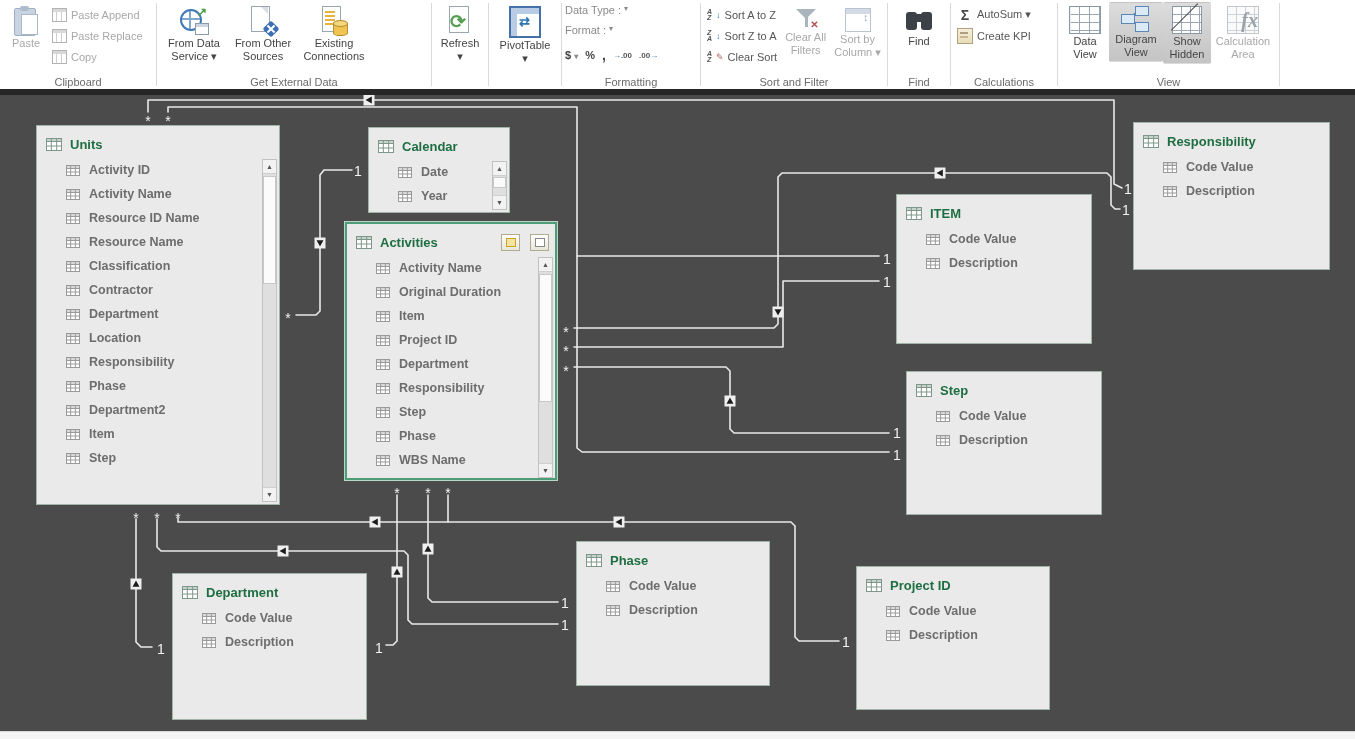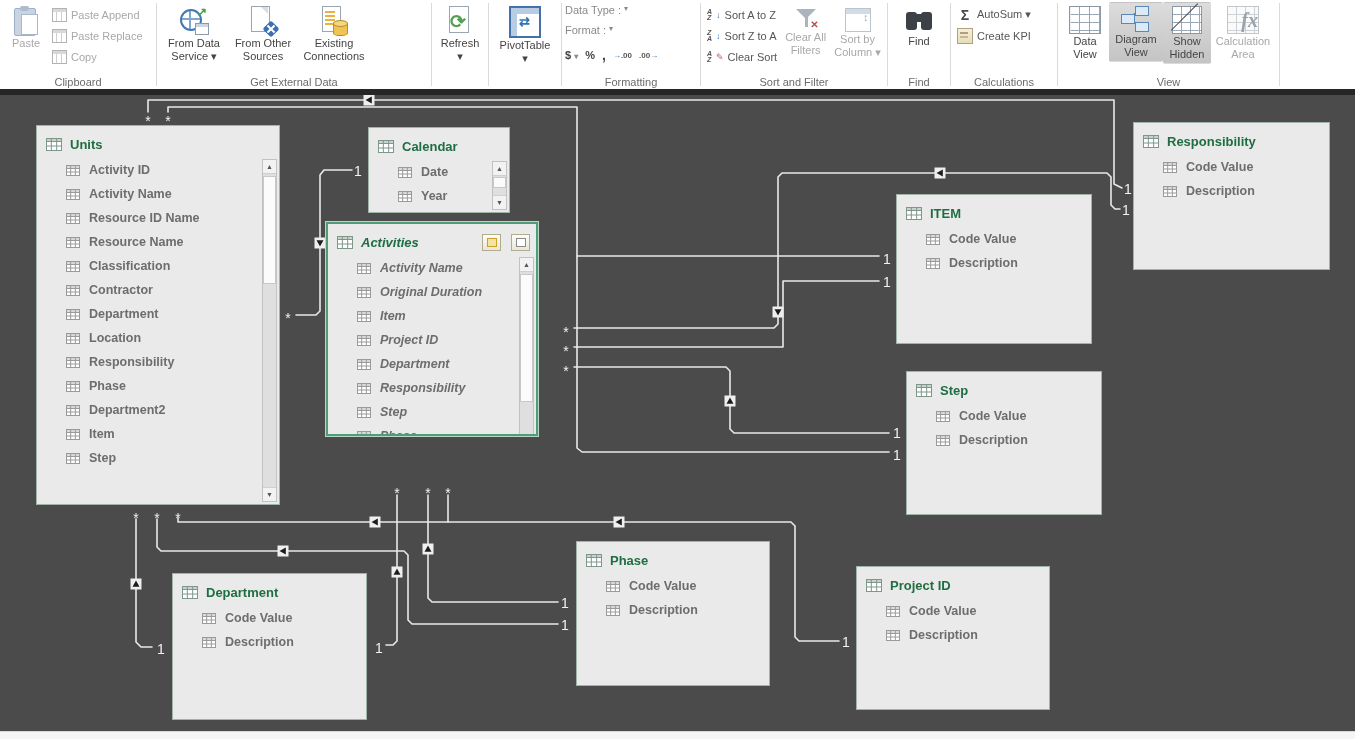--- a/index.html
+++ b/index.html
@@ -593,21 +593,21 @@
             
             
           </div>
           </div>
           <div class="sb" style="top:33px;height:49px">
             <div class="sb-btn">▲</div>
             <div class="sb-thumb" style="top:15px;height:11px"></div>
             <div class="sb-btn down">▼</div>
           </div>
         </div>
-        <div class="tbl sel" style="left: 326px; top: 127px; width: 212px; height: 214px; font-style: italic;">
+        <div class="tbl sel" style="left: 345px; top: 127px; width: 212px; height: 258px;">
           <div class="tbl-h">
              <svg width="16" height="13">
      <rect x="0.5" y="0.5" width="15" height="12" fill="#fff" stroke="#7f978a"></rect>
      <rect x="0.5" y="0.5" width="15" height="3" fill="#c7d4cc" stroke="#7f978a"></rect>
      <line x1="5.333333333333333" y1="0.5" x2="5.333333333333333" y2="12" stroke="#7f978a"></line>
      <line x1="10.666666666666666" y1="0.5" x2="10.666666666666666" y2="12" stroke="#7f978a"></line>
      <line x1="0.5" y1="8" x2="15" y2="8" stroke="#7f978a"></line>
    </svg>
              <span class="tbl-name">Activities</span>
             <span class="hbtn">

